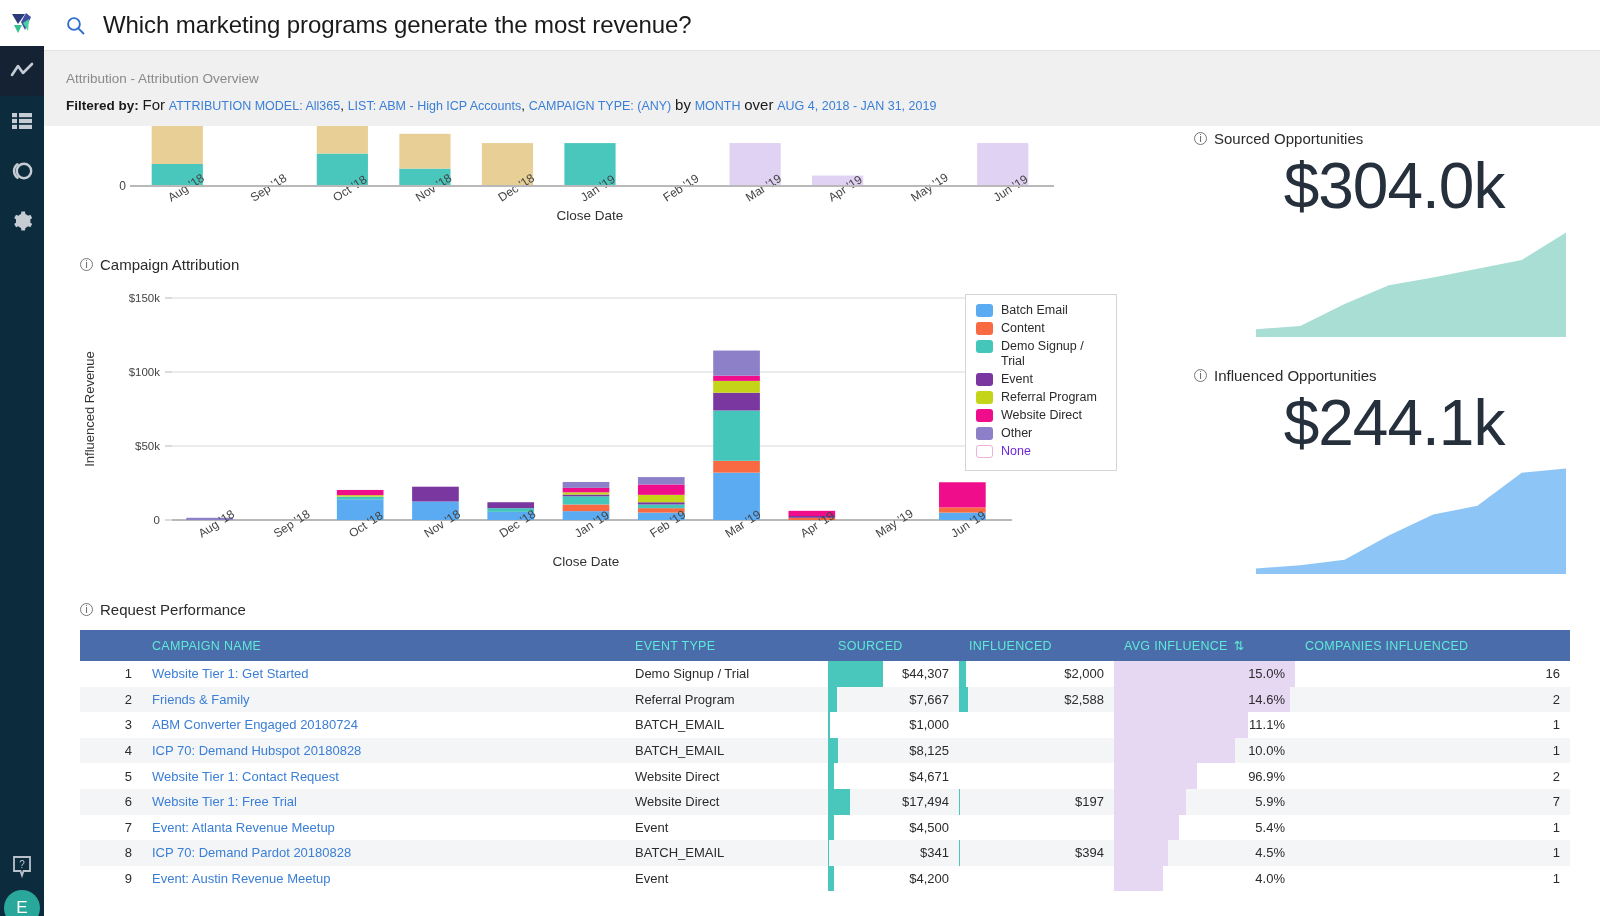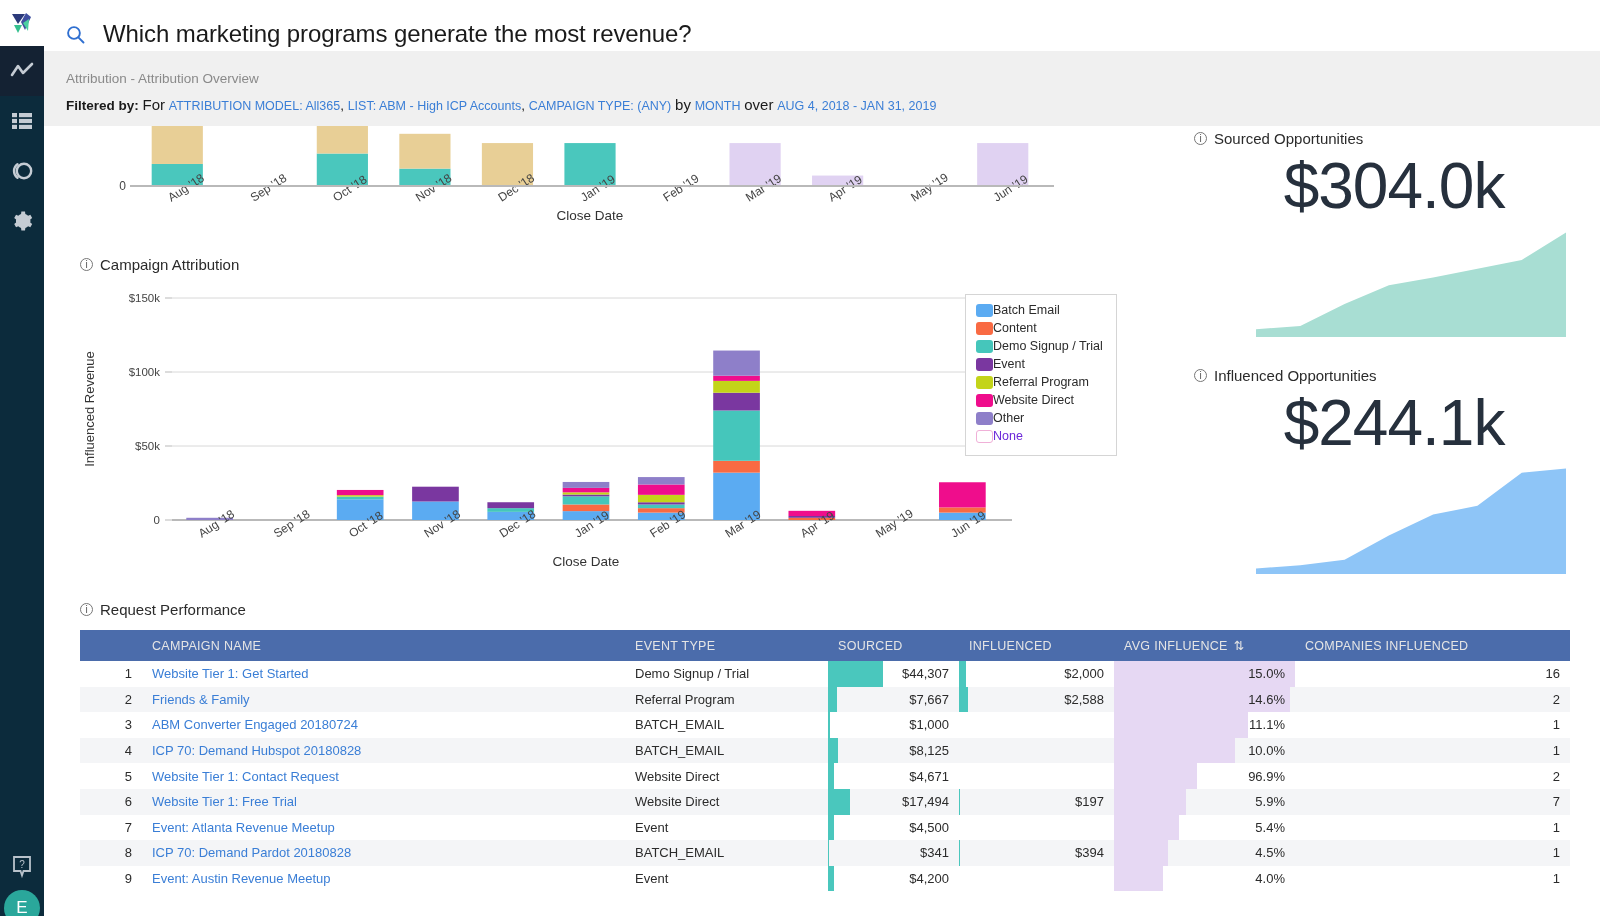--- a/index.html
+++ b/index.html
@@ -32,21 +32,21 @@
   #rail .avatar {
     width: 36px; height: 36px; border-radius: 50%;
     background: #2aa79b; color: #fff;
     display: flex; align-items: center; justify-content: center;
     font-size: 17px; margin-bottom: -10px;
     overflow: hidden;
   }
 
   
   #topbar {
-    position: absolute; left: 44px; top: 9px;
+    position: absolute; left: 44px; top: 0;
     width: 1556px; height: 51px;
     background: #ffffff;
     border-bottom: 1px solid #e3e3e3;
     display: flex; align-items: center;
   }
   #topbar .search-icon { margin-left: 22px; margin-right: 18px; display:flex; }
   #topbar .q {
     font-size: 24px; color: #1a1a1a; letter-spacing: -0.1px;
   }
 
@@ -95,21 +95,21 @@
   #attr-panel .panel-title { position: absolute; left: 0; top: 0; }
 
   
   #attr-legend {
     position: absolute; left: 921px; top: 168px;
     width: 152px;
     background: #ffffff; border: 1px solid #d5d5d5;
     padding: 8px 10px 8px 10px;
   }
   #attr-legend .lgrow {
-    display: flex; align-items: flex-start; margin-bottom: 3px;
+    display: flex; align-items: flex-start; gap: 8px; margin-bottom: 3px;
     font-size: 12.5px; color: #2b2b2b; line-height: 15px;
   }
   #attr-legend .sw {
     width: 17px; height: 13px; border-radius: 3px; flex: 0 0 17px; margin-top: 1px;
   }
   #attr-legend .lgrow.none-row { color: #6d28d9; }
   #attr-legend .sw.none-sw { background: #fff; border: 1.5px solid #f0b0d8; }
 
   
   .kpi { position: absolute; width: 400px; }
@@ -119,21 +119,21 @@
     font-weight: 300; letter-spacing: -1px; margin-top: 2px;
   }
   #kpi-sourced  { left: 1150px; top: 4px; }
   #kpi-influenced { left: 1150px; top: 241px; }
 
   
   #perf { position: absolute; left: 36px; top: 475px; width: 1520px; }
   #perf .panel-title { margin-bottom: 12px; }
   table.perf { width: 1490px; border-collapse: collapse; table-layout: fixed; }
   table.perf thead th {
-    background: #4b6cab; color: #e5e5e5;
+    background: #4b6cab; color: #5eead4;
     font-size: 12.5px; font-weight: normal; letter-spacing: 0.3px;
     height: 31px; text-align: left; padding: 0 10px;
     vertical-align: middle;
   }
   table.perf tbody td {
     height: 25.6px; font-size: 13px; color: #2b2b2b;
     padding: 0 10px; vertical-align: middle;
     position: relative;
   }
   table.perf tbody tr:nth-child(even) td { background: #f4f5f7; }

